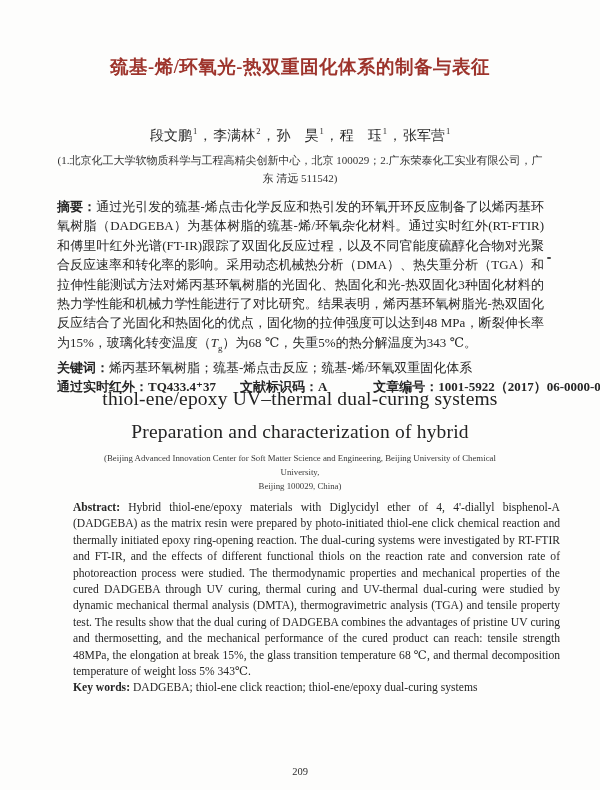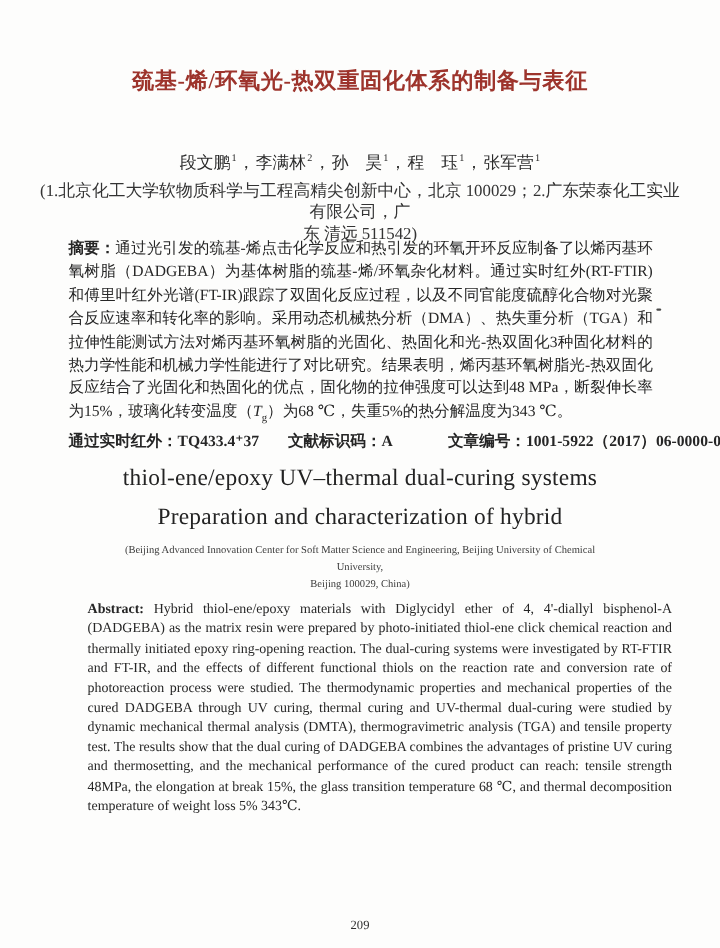--- a/index.html
+++ b/index.html
@@ -34,21 +34,21 @@
     text-align: center;
     font-size: 14px;
     color: #2b2b2b;
   }
   #cn-authors sup { font-size: 8.5px; margin-left: 1px; }
   .cn-author { margin: 0 1px; }
   #cn-affil {
     position: absolute;
     top: 151px; left: 30px; right: 30px;
     text-align: center;
-    font-size: 14px;
+    font-size: 11px;
     line-height: 18px;
     color: #333;
   }
   
   #cn-body {
     position: absolute;
     top: 197px; left: 57px;
     width: 487px;
     font-size: 13px;
     line-height: 19.4px;
@@ -126,34 +126,36 @@
 
   <div id="cn-authors"><span class="cn-author"><span>段文鹏</span><sup>1</sup></span><span>，</span><span class="cn-author"><span>李满林</span><sup>2</sup></span><span>，</span><span class="cn-author"><span>孙　昊</span><sup>1</sup></span><span>，</span><span class="cn-author"><span>程　珏</span><sup>1</sup></span><span>，</span><span class="cn-author"><span>张军营</span><sup>1</sup></span></div>
 
   <div id="cn-affil">
     <div>(1.北京化工大学软物质科学与工程高精尖创新中心，北京 100029；2.广东荣泰化工实业有限公司，广</div>
     <div>东 清远 511542)</div>
   </div>
 
   <div id="cn-body">
     <p id="cn-abstract"><span class="lbl-bold">摘要：</span><span>通过光引发的巯基-烯点击化学反应和热引发的环氧开环反应制备了以烯丙基环氧树脂（DADGEBA）为基体树脂的巯基-烯/环氧杂化材料。通过实时红外(RT-FTIR)和傅里叶红外光谱(FT-IR)跟踪了双固化反应过程，以及不同官能度硫醇化合物对光聚合反应速率和转化率的影响。采用动态机械热分析（DMA）、热失重分析（TGA）和拉伸性能测试方法对烯丙基环氧树脂的光固化、热固化和光-热双固化3种固化材料的热力学性能和机械力学性能进行了对比研究。结果表明，烯丙基环氧树脂光-热双固化反应结合了光固化和热固化的优点，固化物的拉伸强度可以达到48 MPa，断裂伸长率为15%，玻璃化转变温度（</span><span class="tg"><i>T</i><sub>g</sub></span><span>）为68 ℃，失重5%的热分解温度为343 ℃。</span></p>
+    <p id="cn-keywords"><span class="lbl-bold">关键词：</span><span>烯丙基环氧树脂；巯基-烯点击反应；巯基-烯/环氧双重固化体系</span></p>
     <p id="cn-meta"><span class="meta-item"><span>通过实时红外：</span><span>TQ433.4⁺37</span></span><span class="meta-item gap1"><span>文献标识码：</span><span>A</span></span><span class="meta-item gap2"><span>文章编号：</span><span>1001-5922（2017）06-0000-00</span></span></p>
   </div>
 
   <div id="en-head">
     <div class="en-title-line">thiol-ene/epoxy UV–thermal dual-curing systems</div>
     <div class="en-title-line">Preparation and characterization of hybrid</div>
     <div id="en-affil">
       <div>(Beijing Advanced Innovation Center for Soft Matter Science and Engineering, Beijing University of Chemical</div>
       <div>University,</div>
       <div>Beijing 100029, China)</div>
     </div>
   </div>
 
   <div id="en-body">
     <p id="en-abstract"><span class="lbl-bold">Abstract:</span><span> </span><span>Hybrid thiol-ene/epoxy materials with Diglycidyl ether of 4, 4'-diallyl bisphenol-A (DADGEBA) as the matrix resin were prepared by photo-initiated thiol-ene click chemical reaction and thermally initiated epoxy ring-opening reaction. The dual-curing systems were investigated by RT-FTIR and FT-IR, and the effects of different functional thiols on the reaction rate and conversion rate of photoreaction process were studied. The thermodynamic properties and mechanical properties of the cured DADGEBA through UV curing, thermal curing and UV-thermal dual-curing were studied by dynamic mechanical thermal analysis (DMTA), thermogravimetric analysis (TGA) and tensile property test. The results show that the dual curing of DADGEBA combines the advantages of pristine UV curing and thermosetting, and the mechanical performance of the cured product can reach: tensile strength 48MPa, the elongation at break 15%, the glass transition temperature 68 ℃, and thermal decomposition temperature of weight loss 5% 343℃.</span></p>
+    <p id="en-keywords"><span class="lbl-bold">Key words:</span><span> </span><span>DADGEBA; thiol-ene click reaction; thiol-ene/epoxy dual-curing systems</span></p>
   </div>
 
   <div id="page-number">209</div>
 
   <div id="speck-1" class="speck"></div>
 
 </div>
 
 </body></html>

